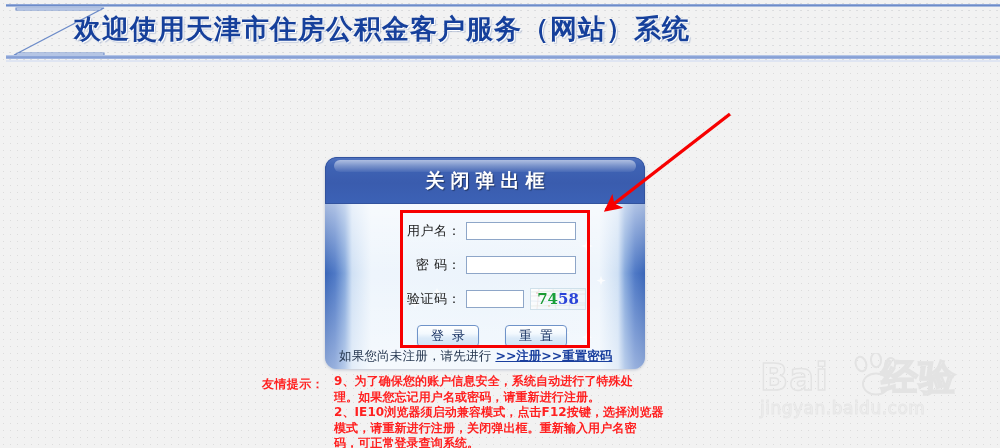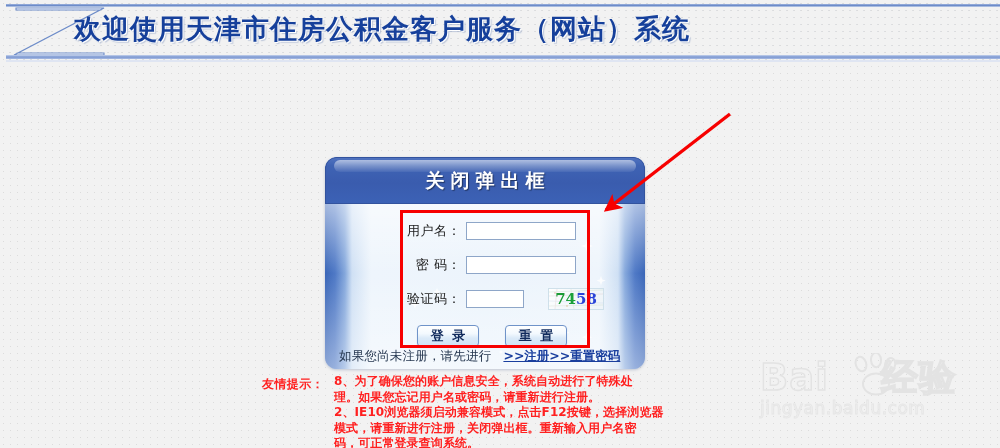--- a/index.html
+++ b/index.html
@@ -148,21 +148,21 @@
     outline: none;
     font-size: 12px;
     padding: 0 3px;
     font-family: "DejaVu Sans", "Liberation Sans", sans-serif;
   }
   #username-input, #password-input { width: 110px; }
   #captcha-input { width: 58px; }
 
   #captcha-image {
     position: relative;
-    margin-left: 24px;
+    margin-left: 6px;
     width: 54px; height: 20px;
     background: linear-gradient(125deg,#ffffff 0%, #f4f8fb 40%, #eef4f8 100%);
     border: 1px solid #cfe0ea;
     overflow: hidden;
   }
   #captcha-image .noise { position: absolute; inset: 0; opacity: .85; }
   #captcha-code {
     position: absolute;
     left: 0; right: 0; top: 1px;
     text-align: center;
@@ -184,21 +184,21 @@
     padding-left: 10px;
   }
   .form-btn {
     width: 62px;
     height: 22px;
     border: 1px solid #6f93c9;
     border-radius: 4px;
     background: linear-gradient(180deg,#ffffff 0%, #f3f9fe 38%, #dbeaf8 60%, #cfe3f6 100%);
     color: #102a5c;
     font-size: 13px;
-    font-weight: bold;
+    font-weight: normal;
     letter-spacing: 2px;
     text-indent: 2px;
     cursor: pointer;
     box-shadow: 0 1px 1px rgba(80,110,160,.3);
     font-family: "DejaVu Sans", "Liberation Sans", sans-serif;
   }
 
   
   #panel-footer {
     position: absolute;
@@ -210,21 +210,21 @@
     box-sizing: border-box;
     font-size: 12.5px;
     color: #25364f;
     white-space: nowrap;
   }
   #register-hint { letter-spacing: .2px; }
   #register-link {
     color: #1a3f9e;
     text-decoration: underline;
     font-weight: bold;
-    margin-left: 12px;
+    margin-left: 4px;
     cursor: pointer;
   }
   #reset-password-link {
     color: #1a3f9e;
     text-decoration: underline;
     font-weight: bold;
     margin-left: auto;
     cursor: pointer;
   }
 
@@ -399,21 +399,21 @@
     <marker id="arrowhead" markerWidth="5.2" markerHeight="5.2" refX="4.4" refY="2.6" orient="auto">
       <polygon points="0,0 5.2,2.6 0,5.2 1.3,2.6" fill="#f70000"></polygon>
     </marker>
   </defs>
   <line x1="150" y1="14" x2="26" y2="110" stroke="#f70000" stroke-width="3.4" marker-end="url(#arrowhead)"></line>
 </svg>
 
 <div id="tips">
   <div id="tips-label">友情提示：</div>
   <div id="tips-body">
-    <p class="tip-item">8、为了确保您的账户信息安全，系统自动进行了特殊处</p>
+    <p class="tip-item">9、为了确保您的账户信息安全，系统自动进行了特殊处</p>
     <p class="tip-item">理。如果您忘记用户名或密码，请重新进行注册。</p>
     <p class="tip-item">2、IE10浏览器须启动兼容模式，点击F12按键，选择浏览器</p>
     <p class="tip-item">模式，请重新进行注册，关闭弹出框。重新输入用户名密</p>
     <p class="tip-item">码，可正常登录查询系统。</p>
   </div>
 </div>
 
 <div id="watermark">
   <svg id="watermark-paw" width="56" height="44" viewBox="0 0 56 44">
     <g fill="none" stroke="#e3e3e3" stroke-width="2">

